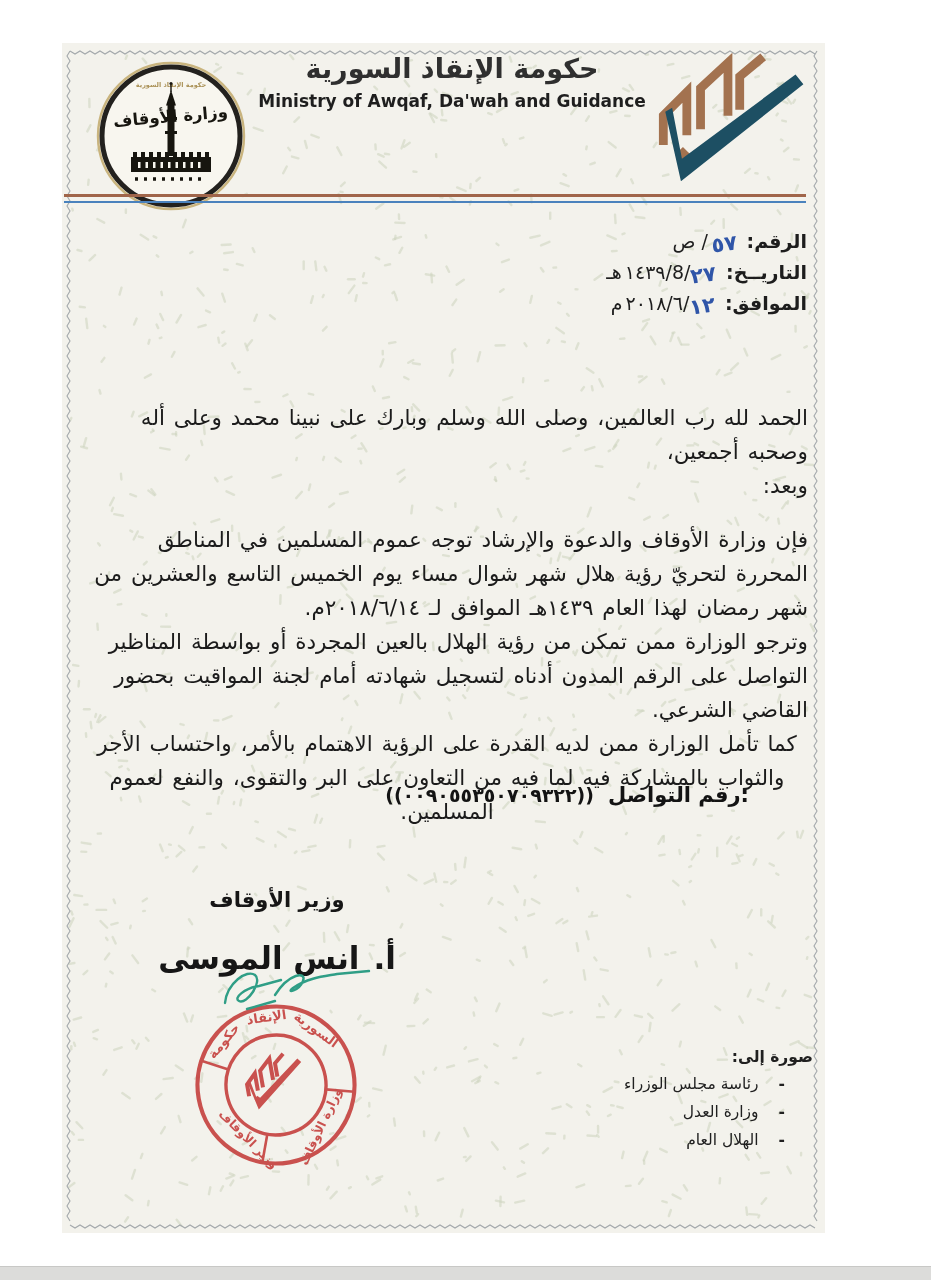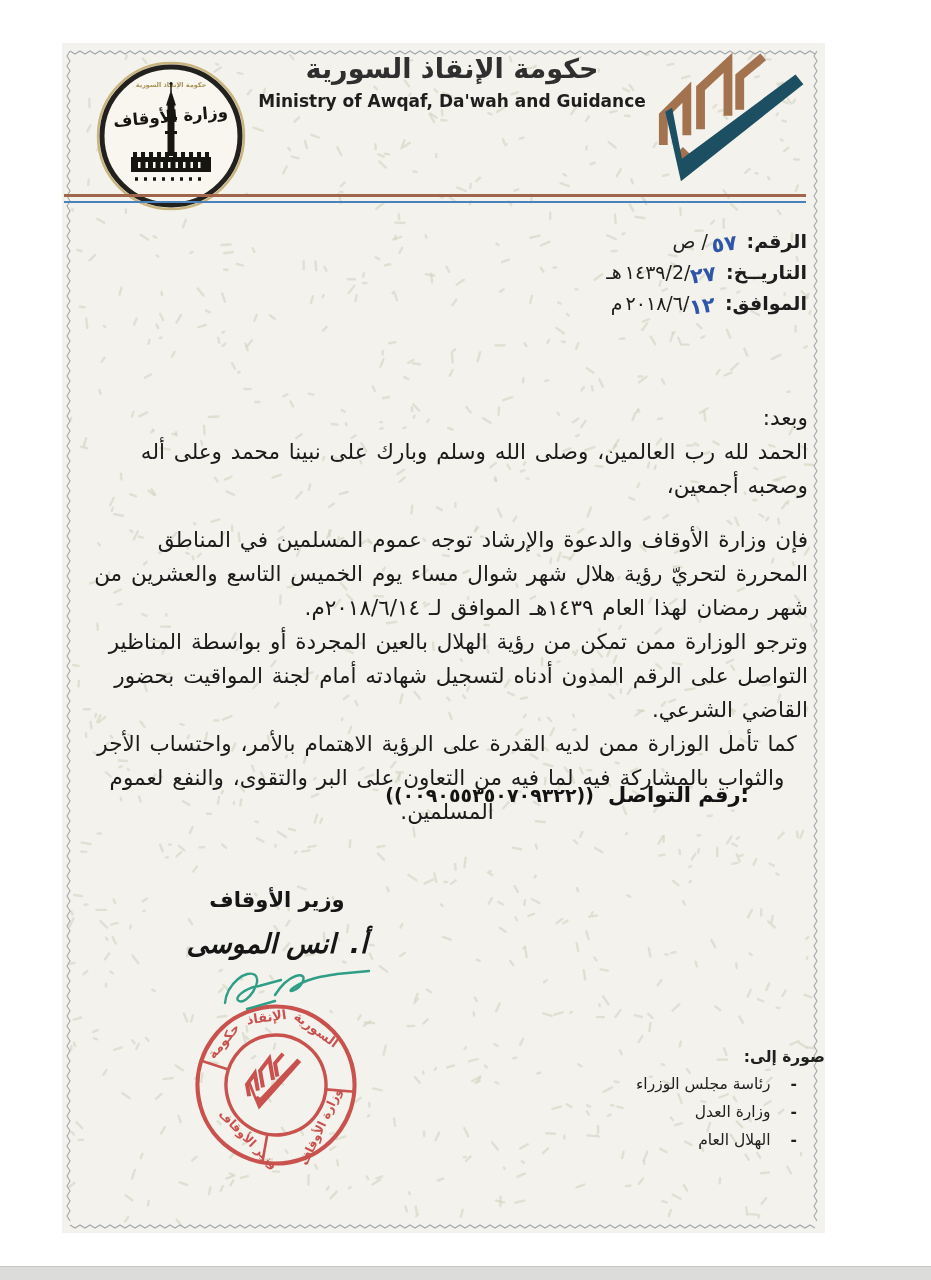--- a/index.html
+++ b/index.html
@@ -36,27 +36,27 @@
   .p-gap{margin-top:20px !important;}
   .p-center{text-align:center;}
   .closing{left:20px;right:0;top:678px;text-align:center;font-size:22px;font-weight:bold;color:#161616;}
   .contact{right:76px;top:740px;display:flex;flex-direction:row-reverse;align-items:baseline;gap:14px;color:#131313;}
   .contact-label{font-size:21px;font-weight:bold;}
   .contact-number{font-size:19px;font-weight:bold;letter-spacing:1px;}
 
   
   .sig-block{left:95px;top:845px;width:240px;text-align:center;color:#161616;}
   .sig-title{font-size:21px;font-weight:bold;}
-  .sig-name{font-size:27px;font-weight:bold;margin-top:16px;direction:rtl;font-style:italic;}
+  .sig-name{font-size:31px;font-weight:bold;margin-top:28px;direction:rtl;}
   .sig-name .pre{margin-left:14px;}
   .signature-svg{left:155px;top:920px;width:170px;height:55px;z-index:3;}
   .stamp-svg{left:124px;top:952px;width:180px;height:180px;z-index:2;opacity:.9;}
 
   
-  .cc-block{right:0;top:1005px;direction:rtl;color:#202020;font-size:15.5px;}
+  .cc-block{right:12px;top:1005px;direction:rtl;color:#202020;font-size:15.5px;}
   .cc-label{font-weight:bold;margin-bottom:9px;}
   .cc-item{display:flex;align-items:baseline;gap:20px;height:28px;padding-right:28px;}
   .cc-dash{font-weight:bold;}
 
   .scan-band{position:absolute;left:0;top:1266px;width:931px;height:14px;background:#dcdcda;border-top:1px solid #c8c8c6;}
 
   svg text{font-family:"DejaVu Sans","Liberation Sans",sans-serif;}
 </style>
 </head>
 <body>
@@ -1161,34 +1161,34 @@
     <div class="layer rule-blue"></div>
 
     <div class="layer ref-block">
       <div class="ref-row">
         <span class="ref-label">الرقم:</span>
         <span class="hand">٥٧</span>
         <span class="ref-sep">/ ص</span>
       </div>
       <div class="ref-row">
         <span class="ref-label">التاريــخ:</span>
-        <span dir="ltr"><span>١٤٣٩/2/</span><span class="hand">٢٧</span></span>
+        <span dir="ltr"><span>١٤٣٩/8/</span><span class="hand">٢٧</span></span>
         <span class="ref-sep">هـ</span>
       </div>
       <div class="ref-row">
         <span class="ref-label">الموافق:</span>
         <span dir="ltr"><span>٢٠١٨/٦/</span><span class="hand">١٢</span></span>
         <span class="ref-sep">م</span>
       </div>
     </div>
 
 
     <div class="layer body-text">
+      <p>الحمد لله رب العالمين، وصلى الله وسلم وبارك على نبينا محمد وعلى أله وصحبه أجمعين،</p>
       <p>وبعد:</p>
-      <p>الحمد لله رب العالمين، وصلى الله وسلم وبارك على نبينا محمد وعلى أله وصحبه أجمعين،</p>
       <p class="p-gap">فإن وزارة الأوقاف والدعوة والإرشاد توجه عموم المسلمين في المناطق المحررة لتحريّ رؤية هلال شهر شوال مساء يوم الخميس التاسع والعشرين من شهر رمضان لهذا العام ١٤٣٩هـ الموافق لـ ٢٠١٨/٦/١٤م.</p>
       <p>وترجو الوزارة ممن تمكن من رؤية الهلال بالعين المجردة أو بواسطة المناظير التواصل على الرقم المدون أدناه لتسجيل شهادته أمام لجنة المواقيت بحضور القاضي الشرعي.</p>
       <p class="p-center">كما تأمل الوزارة ممن لديه القدرة على الرؤية الاهتمام بالأمر، واحتساب الأجر والثواب بالمشاركة فيه لما فيه من التعاون على البر والتقوى، والنفع لعموم المسلمين.</p>
     </div>
 
 
     <div class="layer contact">
       <span class="contact-label">رقم التواصل:</span>
       <span class="contact-number" dir="ltr">((٠٠٩٠٥٥٣٥٠٧٠٩٣٢٢))</span>
     </div>

